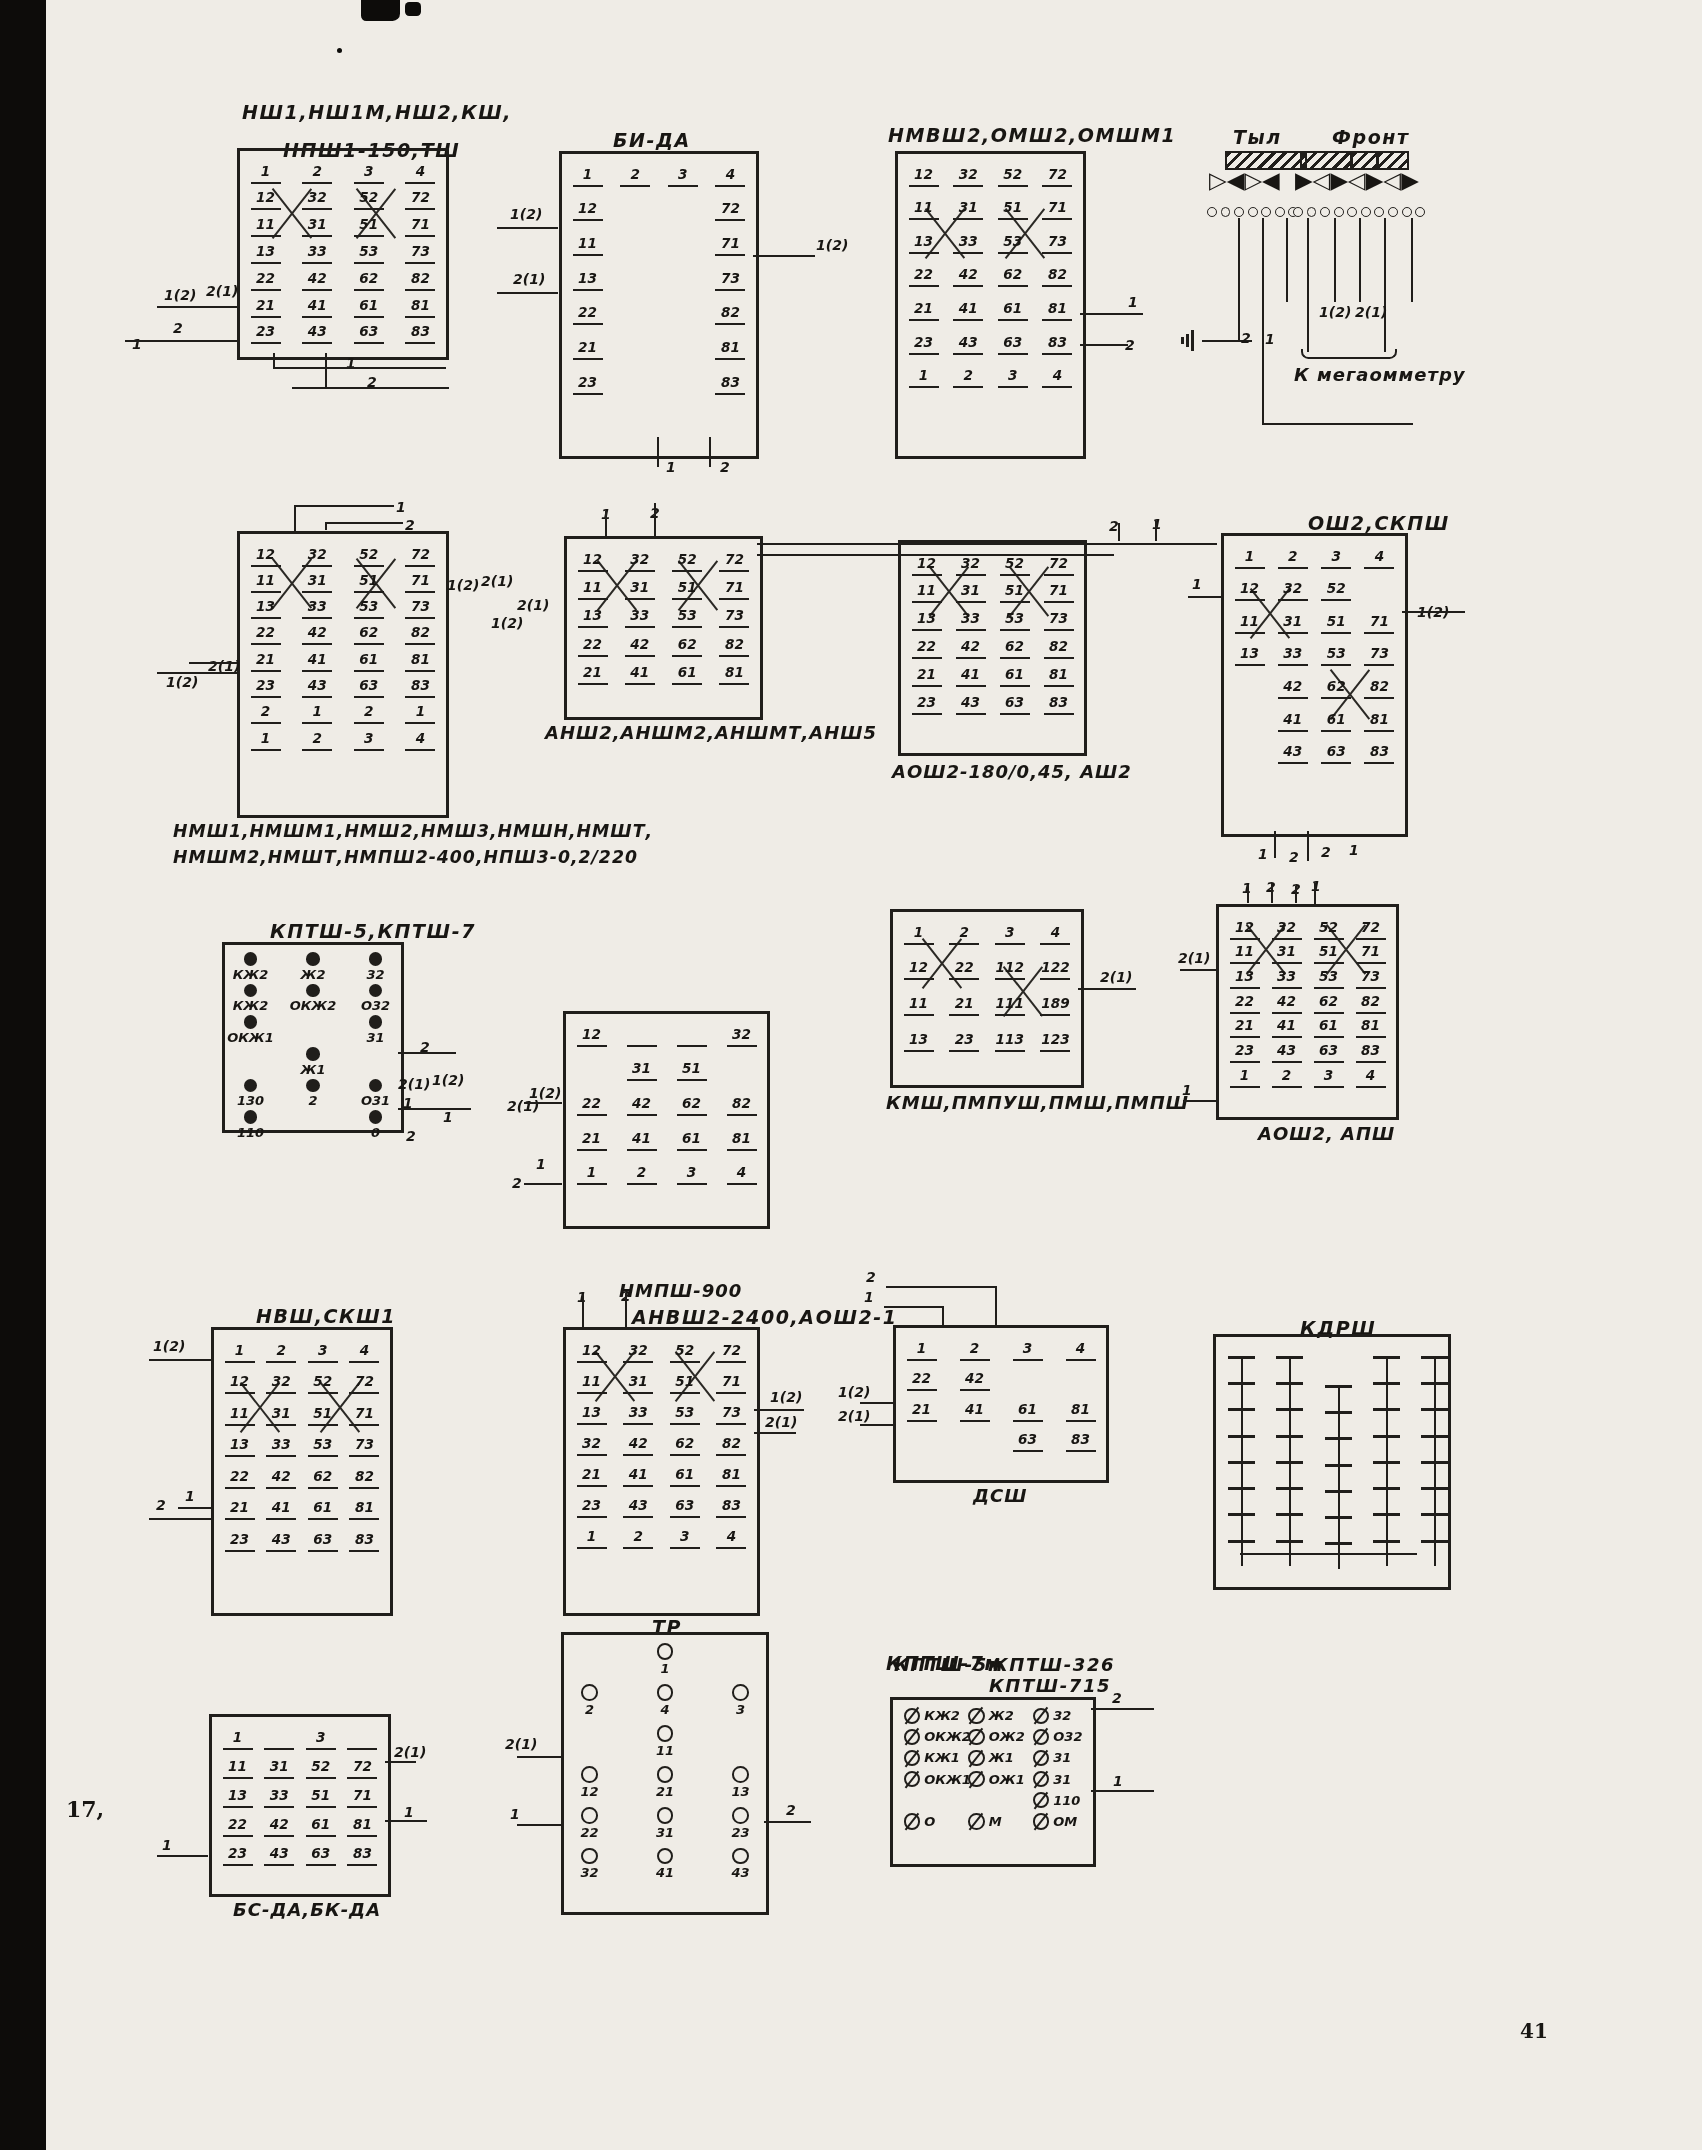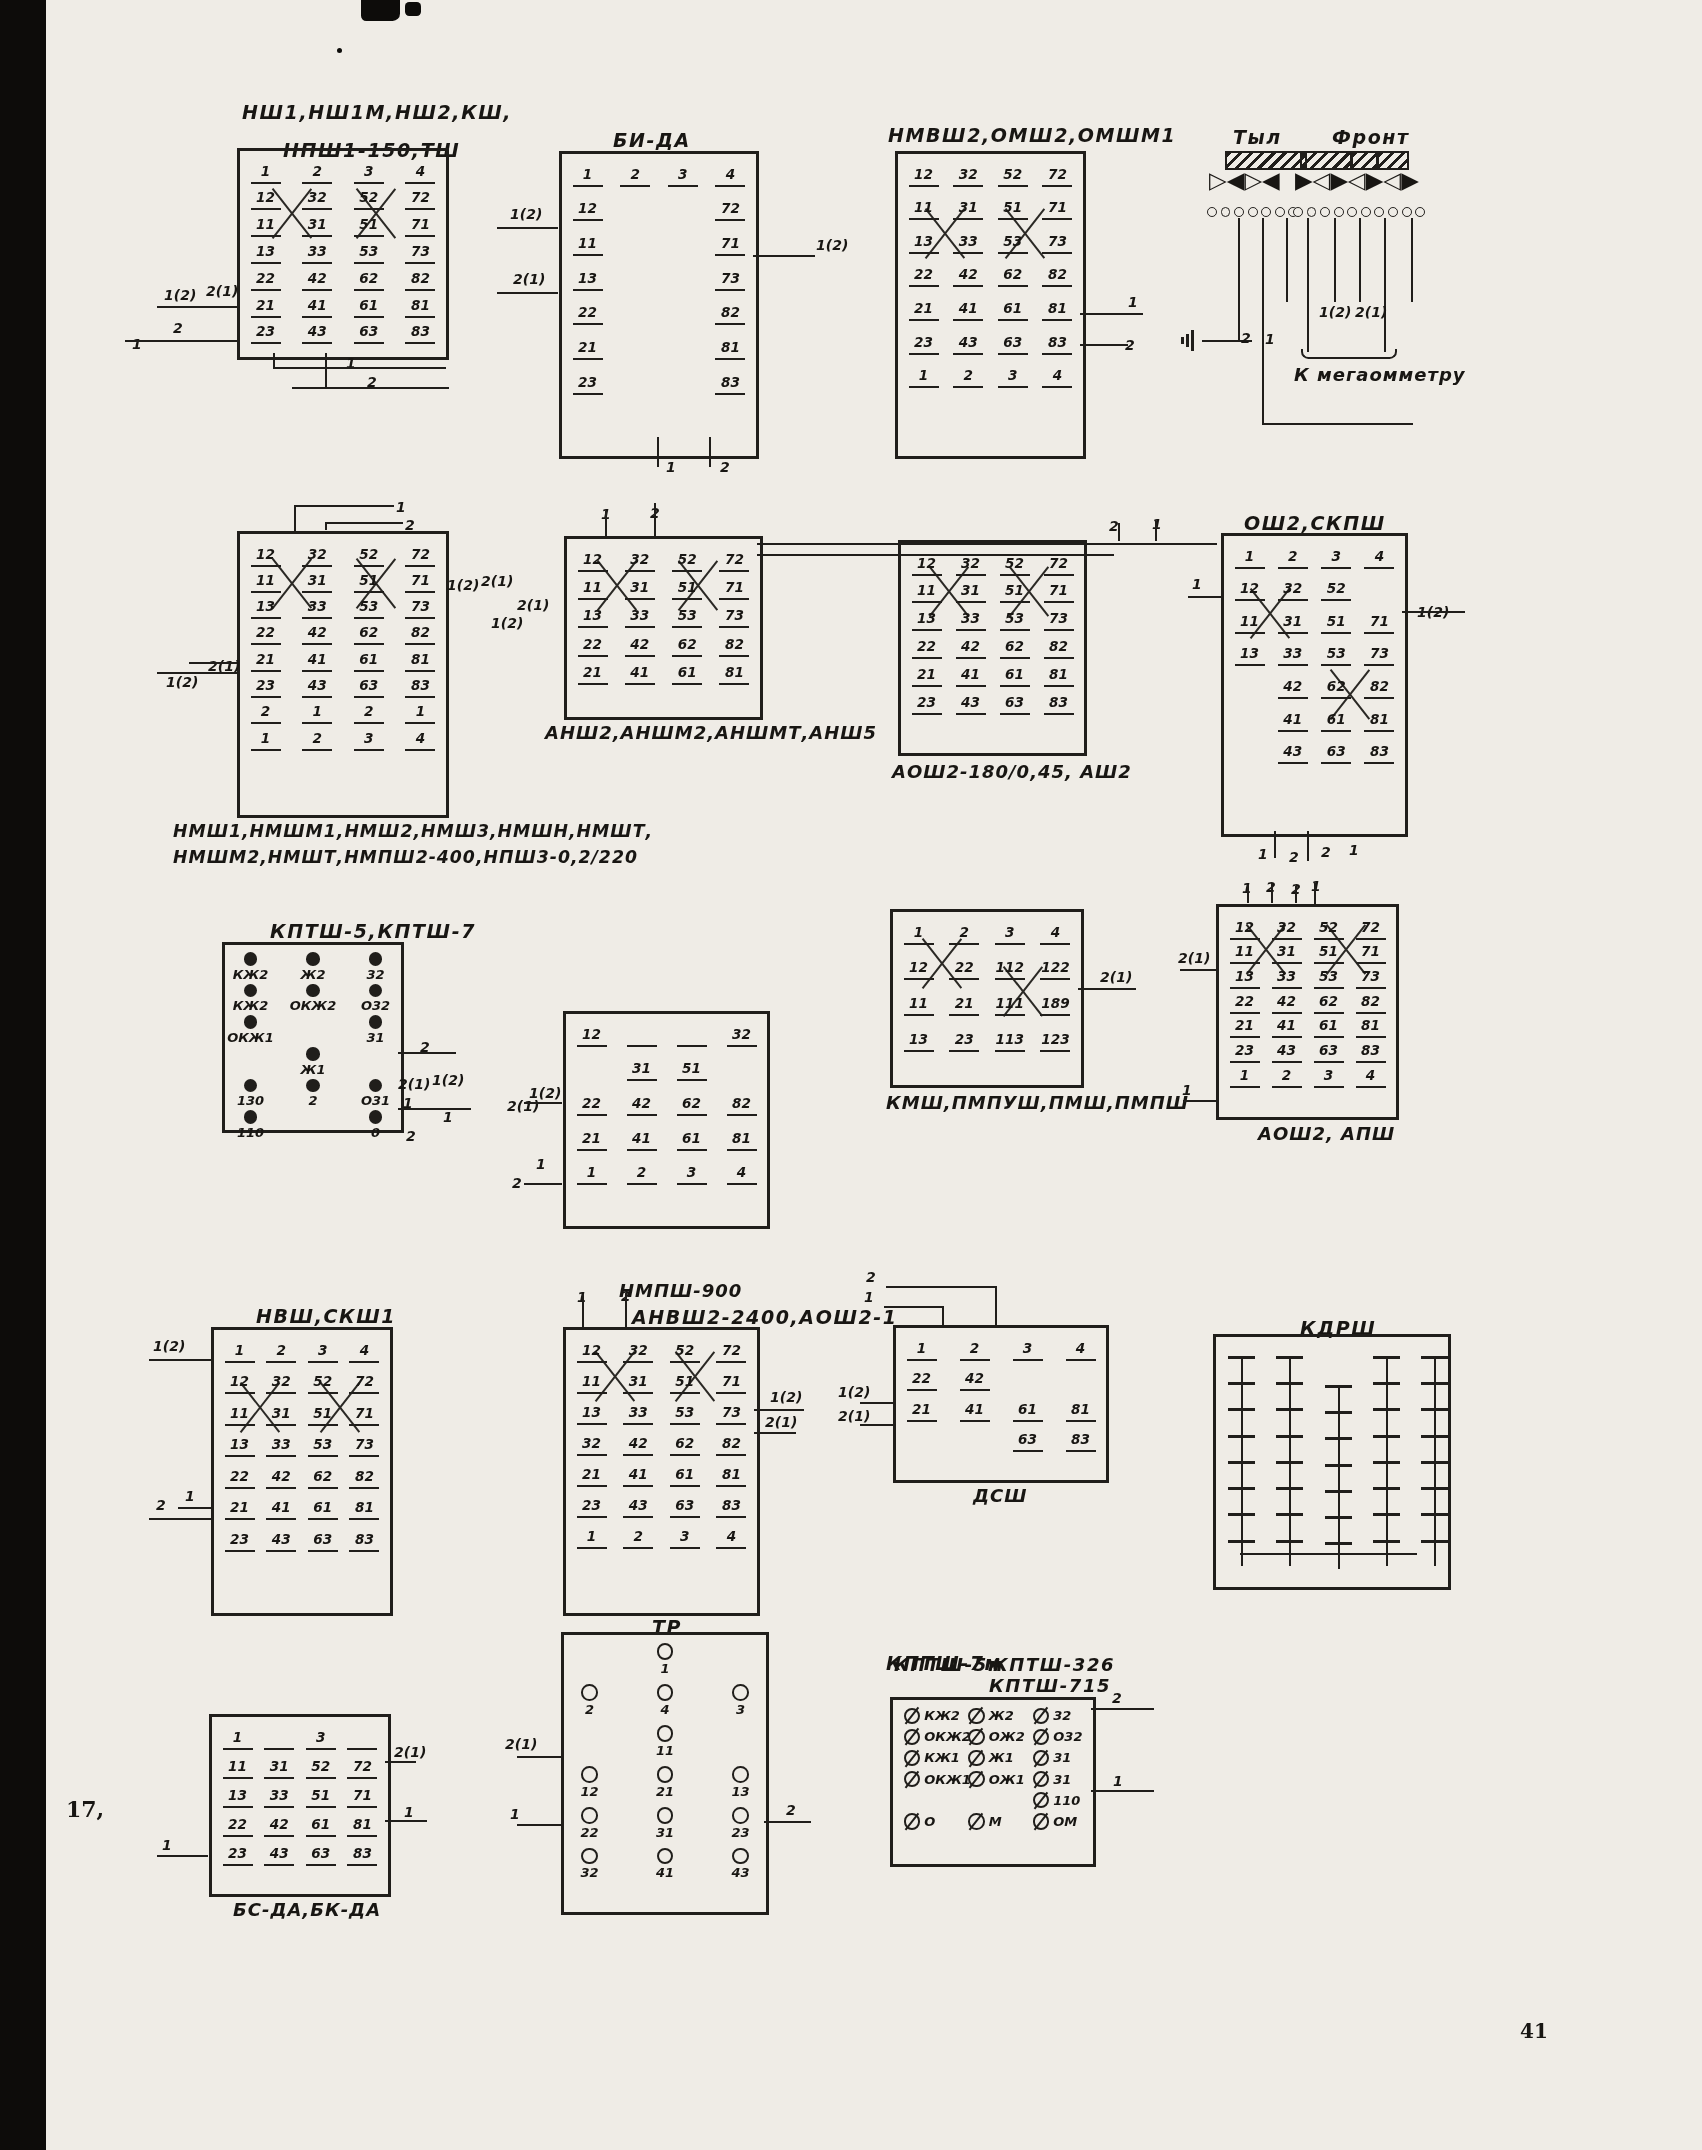--- a/index.html
+++ b/index.html
@@ -458,21 +458,21 @@
         <span class="cell">83</span>
       </div>
     </div>
 </div>
 <span class="ext" style="left:1109px;top:518px">2</span>
 <span class="ext" style="left:1152px;top:516px">1</span>
 <div class="wire" style="left:1118px;top:523px;width:2.1px;height:18px"></div>
 <div class="wire" style="left:1155px;top:521px;width:2.1px;height:20px"></div>
 <div class="caption" style="left:892px;top:761px">АОШ2-180/0,45, АШ2</div>
 
-<div class="dtitle" style="left:1244px;top:512px">ОШ2,СКПШ</div>
+<div class="dtitle" style="left:1308px;top:512px">ОШ2,СКПШ</div>
 <div class="box" style="left:1221px;top:533px;width:181px;height:298px">
   <i class="xx" style="left:21px;top:50px"></i>
   <i class="xx" style="left:101px;top:131px"></i>
   <div class="grid" style="--gap:12.6px">
       <div class="grid-row bars">
         <span class="cell">1</span>
         <span class="cell">2</span>
         <span class="cell">3</span>
         <span class="cell">4</span>
       </div>

